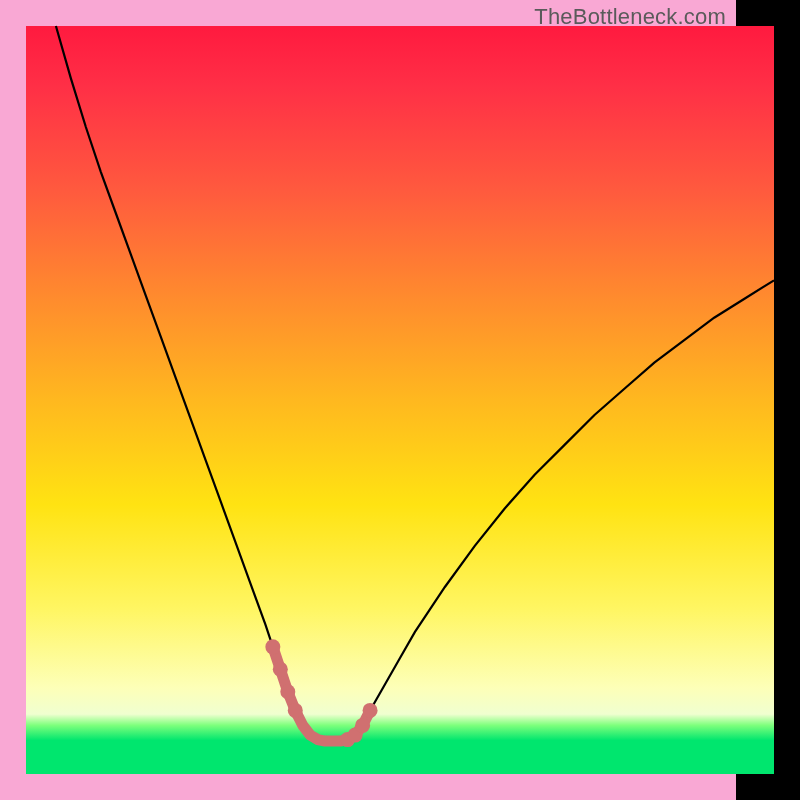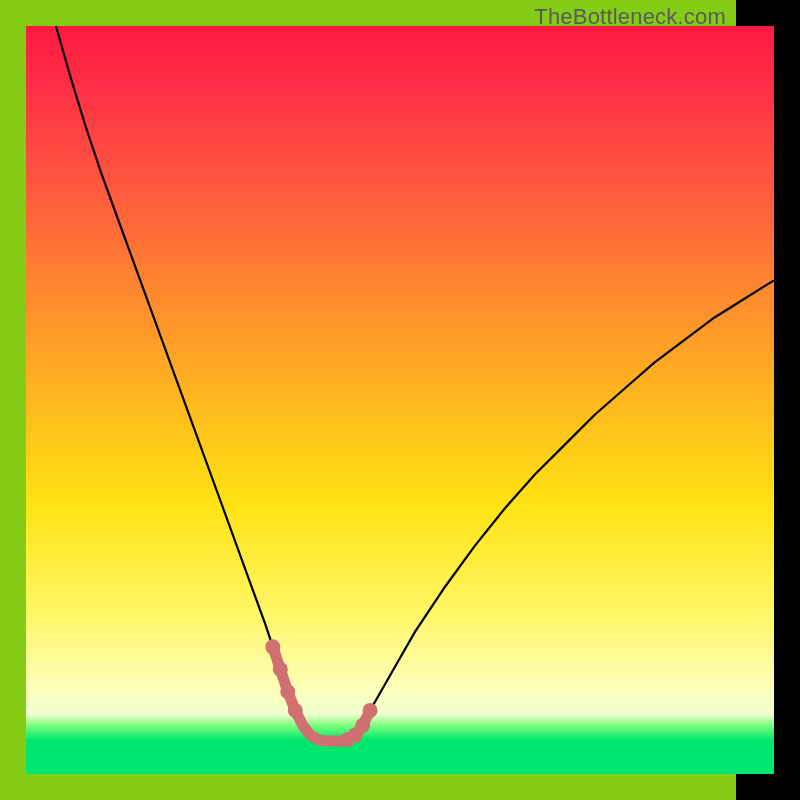--- a/index.html
+++ b/index.html
@@ -10,21 +10,21 @@
     background: #000;
     overflow: hidden;
     font-family: Arial, Helvetica, sans-serif;
   }
   .frame {
     position: absolute;
     left: 0;
     top: 0;
     width: 736px;
     height: 800px;
-    background: #84cc16;
+    background: #f9a8d4;
   }
   .plot {
     position: absolute;
     left: 26px;
     top: 26px;
     width: 748px;
     height: 748px;
     
     background: linear-gradient(
       to bottom,

